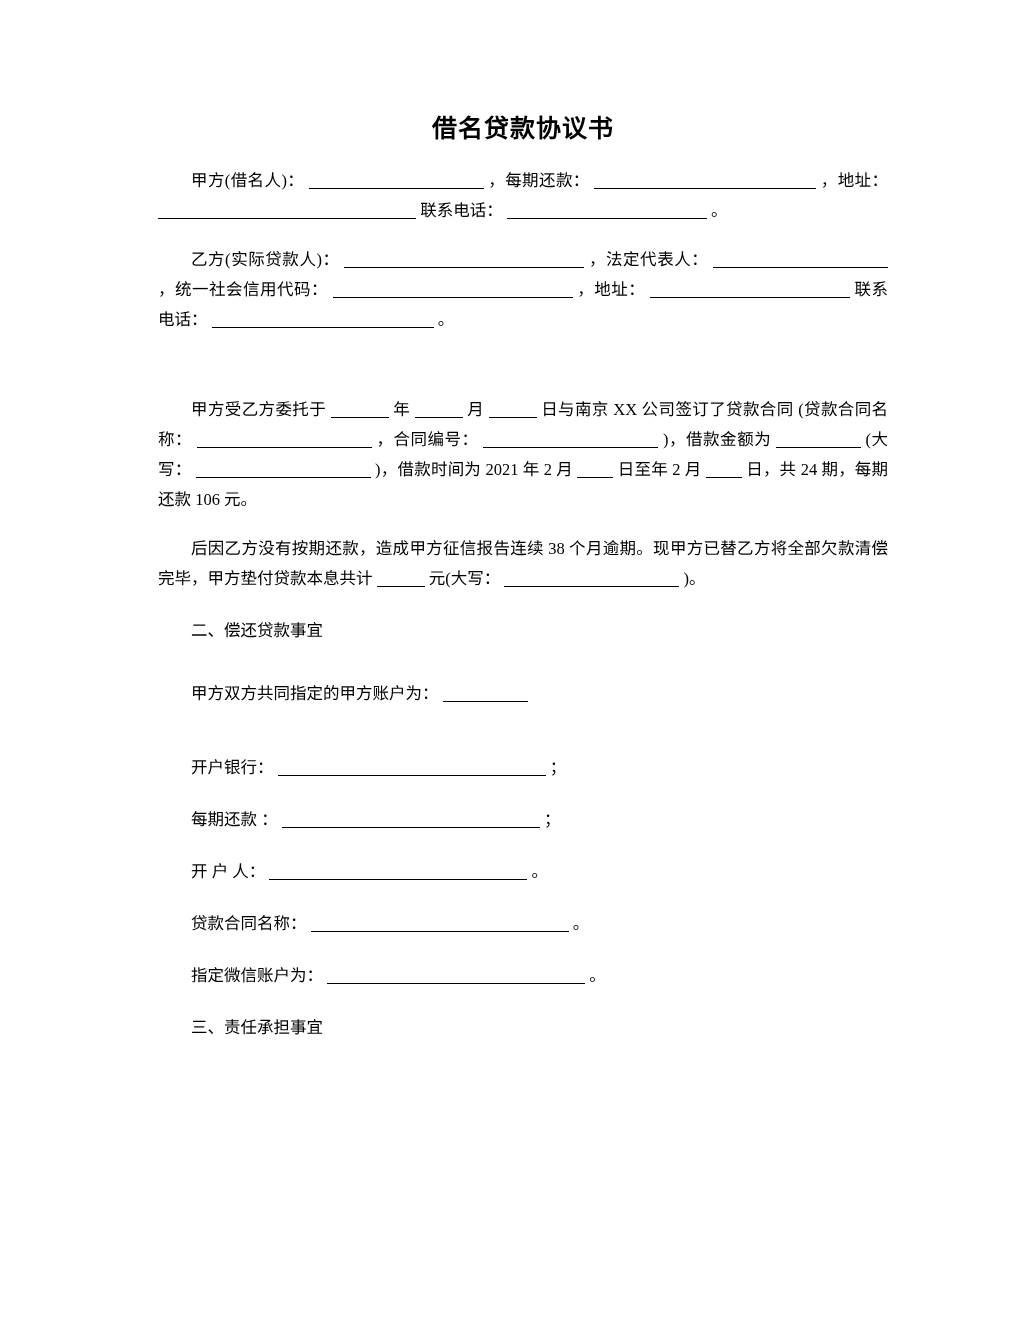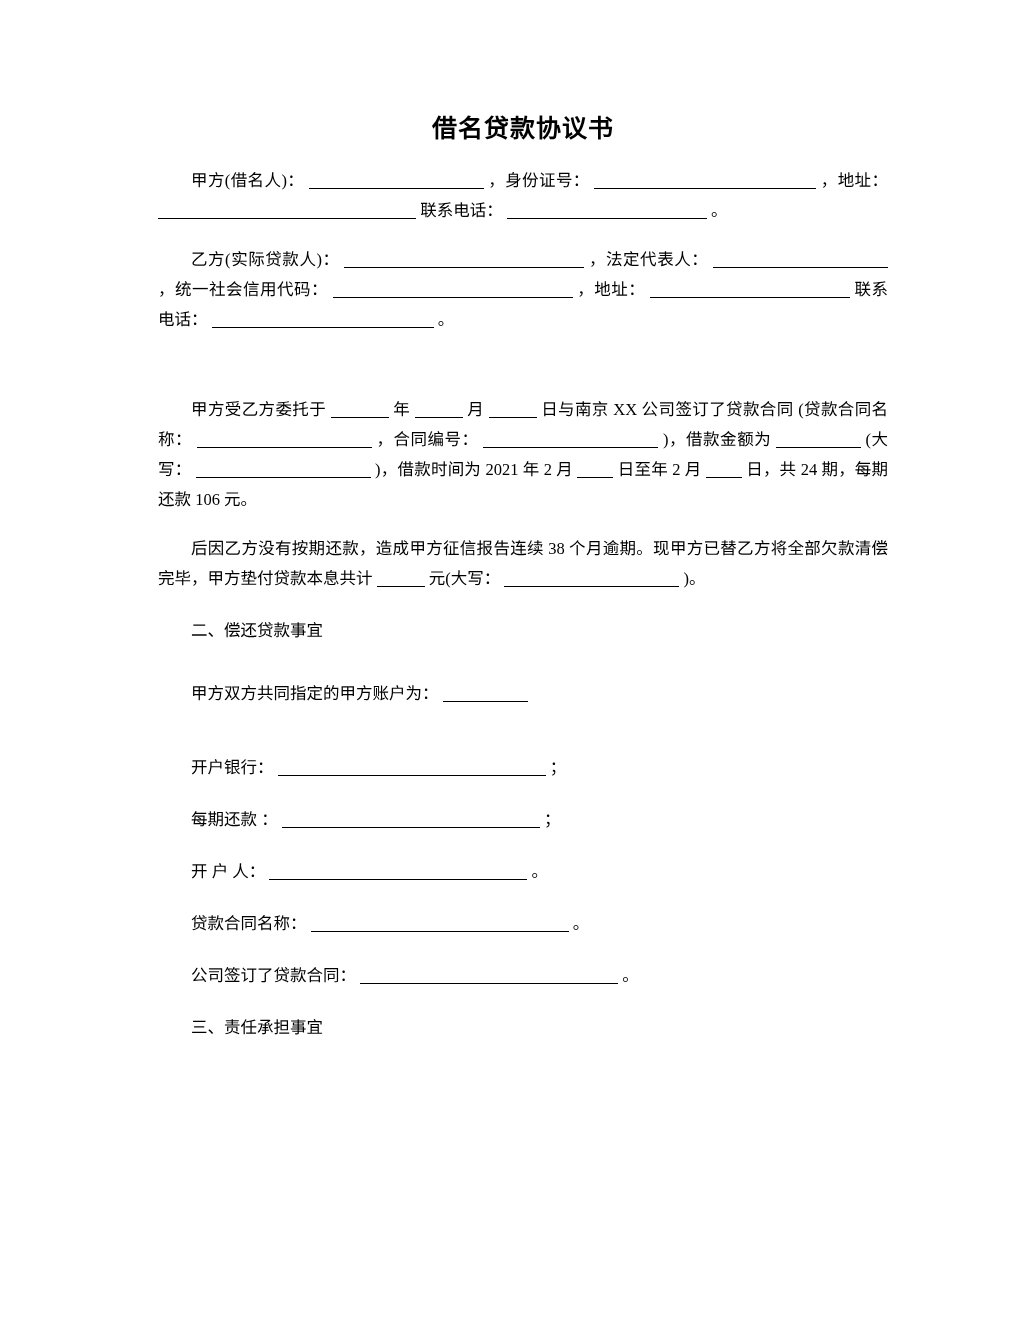--- a/index.html
+++ b/index.html
@@ -76,21 +76,21 @@
 <div class="page">
   <div class="content">
 
     <h1 class="doc-title">借名贷款协议书</h1>
 
     <div class="gap-lg"></div>
 
     <p class="para indent">
       <span>甲方(借名人)：</span>
       <span class="blank b-xl"></span>
-      <span>，身份证号：</span>
+      <span>，每期还款：</span>
       <span class="blank b-w3"></span>
       <span>，地址：</span>
       <span class="blank b-w5"></span>
       <span>联系电话：</span>
       <span class="blank b-xxl"></span>
       <span>。</span>
     </p>
 
     <div class="gap-md"></div>
 
@@ -193,21 +193,21 @@
 
     <p class="para indent">
       <span class="nowrap">贷款合同名称：</span>
       <span class="blank b-w5"></span>
       <span>。</span>
     </p>
 
     <div class="gap-lg"></div>
 
     <p class="para indent">
-      <span class="nowrap">公司签订了贷款合同：</span>
+      <span class="nowrap">指定微信账户为：</span>
       <span class="blank b-w5"></span>
       <span>。</span>
     </p>
 
     <div class="gap-lg"></div>
 
     <p class="para indent">三、责任承担事宜</p>
 
   </div>
 </div>

